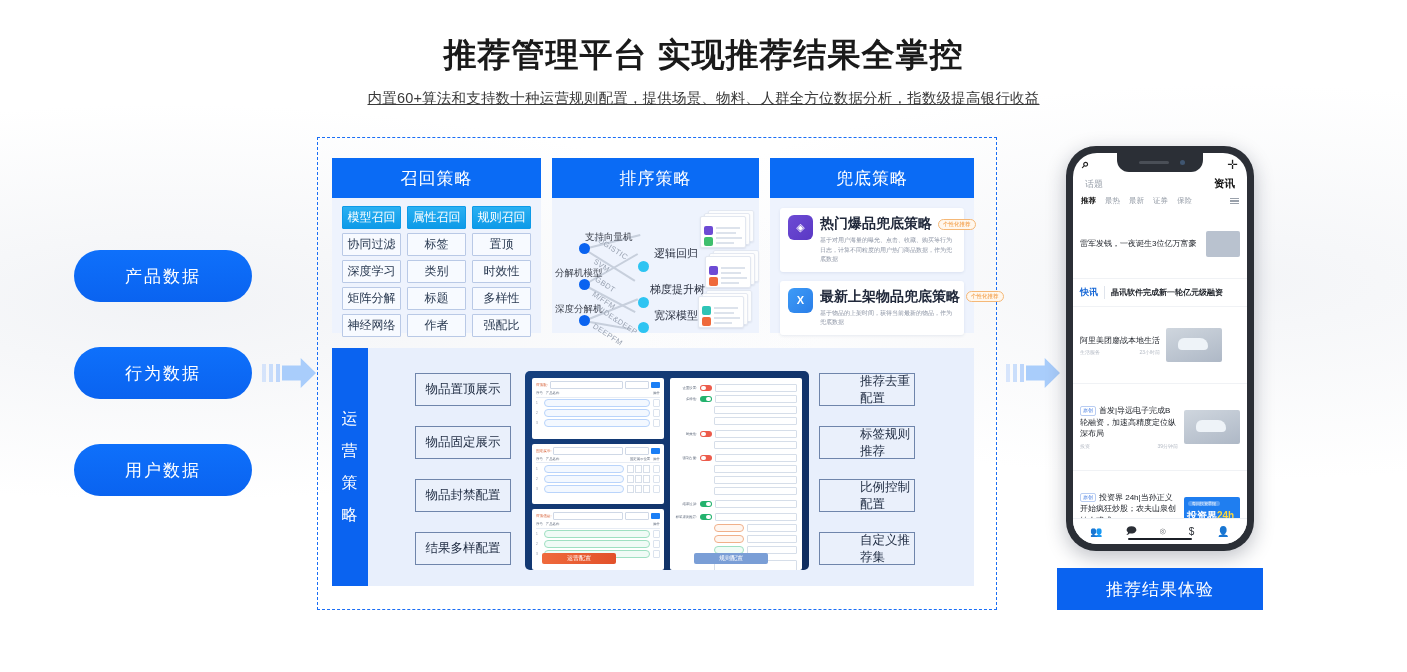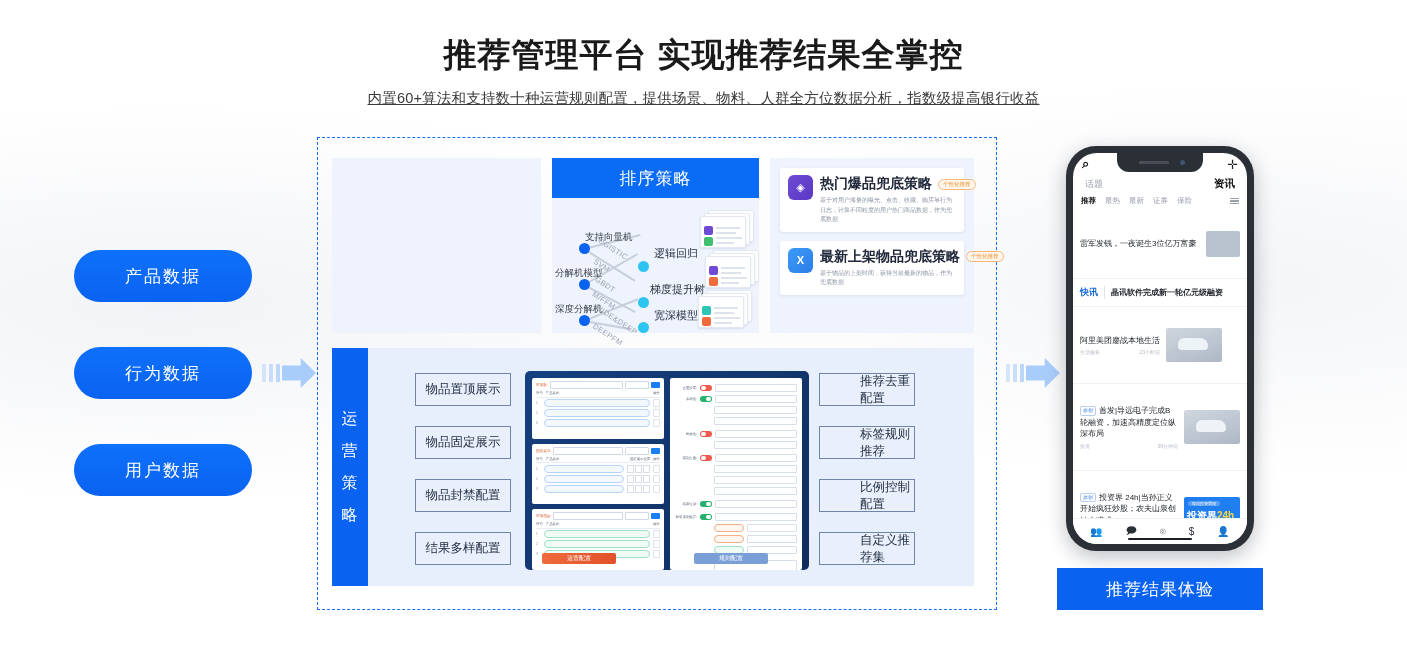--- a/index.html
+++ b/index.html
@@ -272,20 +272,42 @@
       <i></i>
       <i></i>
       <i></i>
     </div>
     <div class="tri"></div>
 </div>
 
 <div class="dashbox"></div>
 
 <div class="scard" id="card0">
+  <div class="chead">召回策略</div>
+  <div class="rgrid">
+    <div class="rcell hl">模型召回</div>
+    <div class="rcell hl">属性召回</div>
+    <div class="rcell hl">规则召回</div>
+
+    <div class="rcell">协同过滤</div>
+    <div class="rcell">标签</div>
+    <div class="rcell">置顶</div>
+
+    <div class="rcell">深度学习</div>
+    <div class="rcell">类别</div>
+    <div class="rcell">时效性</div>
+
+    <div class="rcell">矩阵分解</div>
+    <div class="rcell">标题</div>
+    <div class="rcell">多样性</div>
+
+    <div class="rcell">神经网络</div>
+    <div class="rcell">作者</div>
+    <div class="rcell">强配比</div>
+  </div>
 </div>
 
 <div class="scard" id="card1">
   <div class="chead">排序策略</div>
   <div class="sortwrap">
 
     <div class="edge" style="left:32px;top:50px;width:60px;transform:rotate(32deg);"></div>
     <div class="edge" style="left:32px;top:50px;width:58px;transform:rotate(-14deg);"></div>
     <div class="edge" style="left:32px;top:86px;width:58px;transform:rotate(28deg);"></div>
     <div class="edge" style="left:32px;top:86px;width:62px;transform:rotate(-30deg);"></div>
@@ -346,20 +368,21 @@
           <u></u>
           <u class="l2"></u>
           <u class="l3"></u>
           <u class="l4"></u>
         </s>
     </div>
   </div>
 </div>
 
 <div class="scard" id="card2">
+  <div class="chead">兜底策略</div>
   <div class="fbwrap">
     <div class="fbcard">
       <div class="fbicon p">◈</div>
       <div class="fbbody">
         <div class="fbtoprow">
           <span class="fbtitle">热门爆品兜底策略</span>
           <span class="fbtag">个性化推荐</span>
         </div>
         <div class="fbdesc">基于对用户海量的曝光、点击、收藏、购买等行为日志，计算不同粒度的用户热门商品数据，作为兜底数据</div>
       </div>

